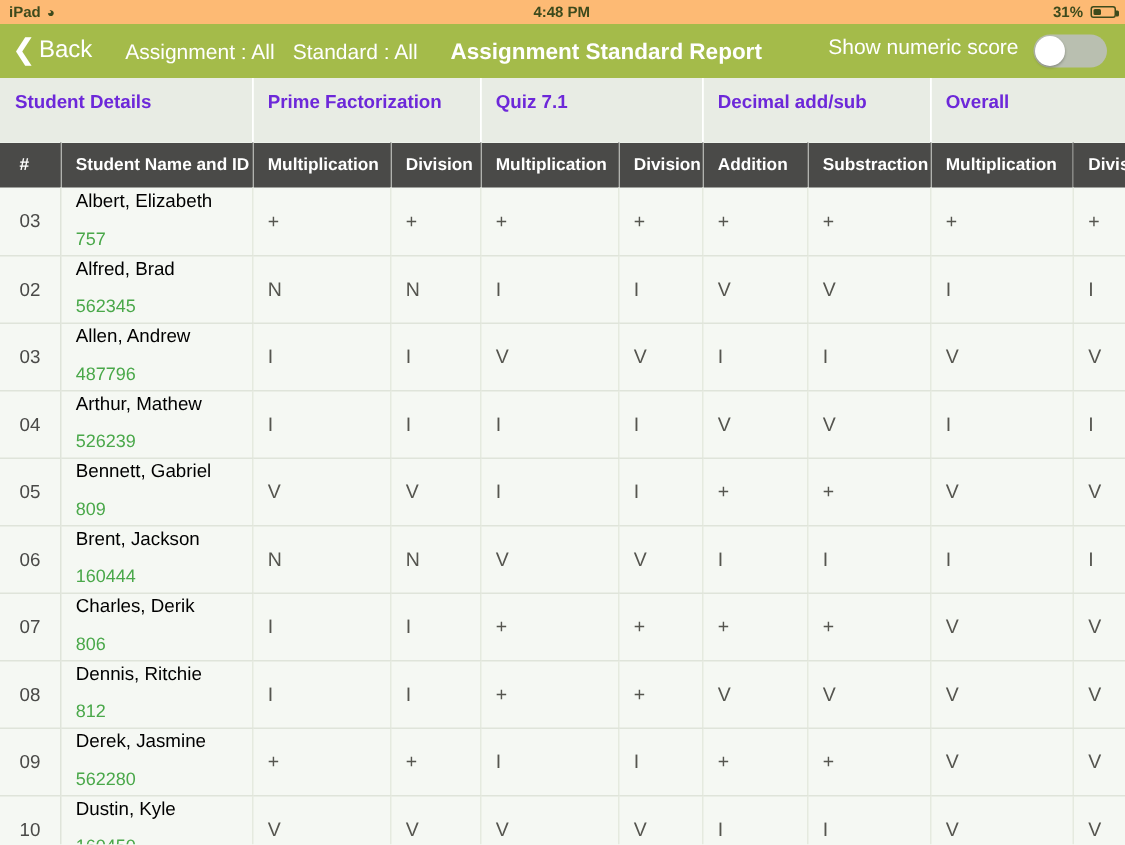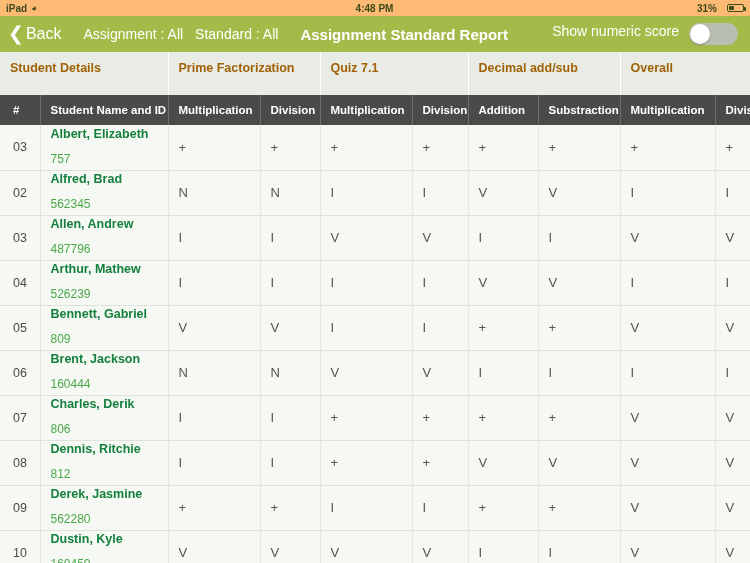--- a/index.html
+++ b/index.html
@@ -25,21 +25,21 @@
   .sb-left { display: flex; align-items: center; gap: 4px; }
   .sb-center {
     position: absolute; left: 0; right: 1px;
     text-align: center;
     font-size: 10px; font-weight: bold;
     color: #3d4a1c;
     pointer-events: none;
   }
   .sb-right {
     margin-left: auto;
-    display: flex; align-items: center; gap: 10px;
+    display: flex; align-items: center; gap: 5px;
     z-index: 2;
     text-align: center;
   }
   .wifi-glyph { font-size: 9px; line-height: 1; }
   .battery {
     width: 17px; height: 8px;
     border: 1px solid #3d4a1c;
     border-radius: 2px;
     position: relative;
     display: inline-block;
@@ -144,21 +144,21 @@
   col.c-g3    { width: 92px; }
   col.c-g4    { width: 56px; }
   col.c-g5    { width: 70px; }
   col.c-g6    { width: 82px; }
   col.c-g7    { width: 95px; }
   col.c-g8    { width: 71px; }
 
   
   tr.group-row th {
     background: #e8ece4;
-    color: #a16207;
+    color: #6d28d9;
     font-size: 12.5px;
     font-weight: bold;
     text-align: left;
     padding: 9px 0 20px 10px;
     height: 31px;
     border-right: 1px solid #ffffff;
     white-space: nowrap;
     overflow: hidden;
   }
   tr.group-row th.last { border-right: none; }
@@ -200,22 +200,22 @@
   }
   tbody td.col-num {
     color: #4a4a48;
     font-size: 12.5px;
     padding-left: 13px;
     border-right: 1px solid #dfe4da;
   }
   tbody td.col-name { padding-left: 10px; }
   .stu-name {
     font-size: 12.5px;
-    font-weight: bold;
-    color: #15803d;
+    font-weight: normal;
+    color: #000000;
     line-height: 1.25;
   }
   .stu-id {
     font-size: 12px;
     color: #4aa84a;
     line-height: 1.3;
     margin-top: 9px;
   }
   td.mark {
     font-size: 13px;

